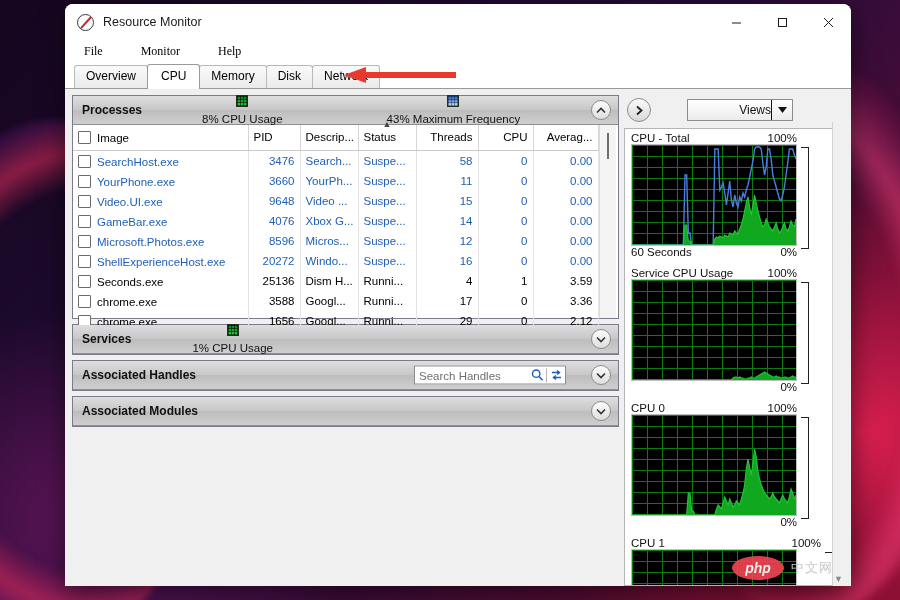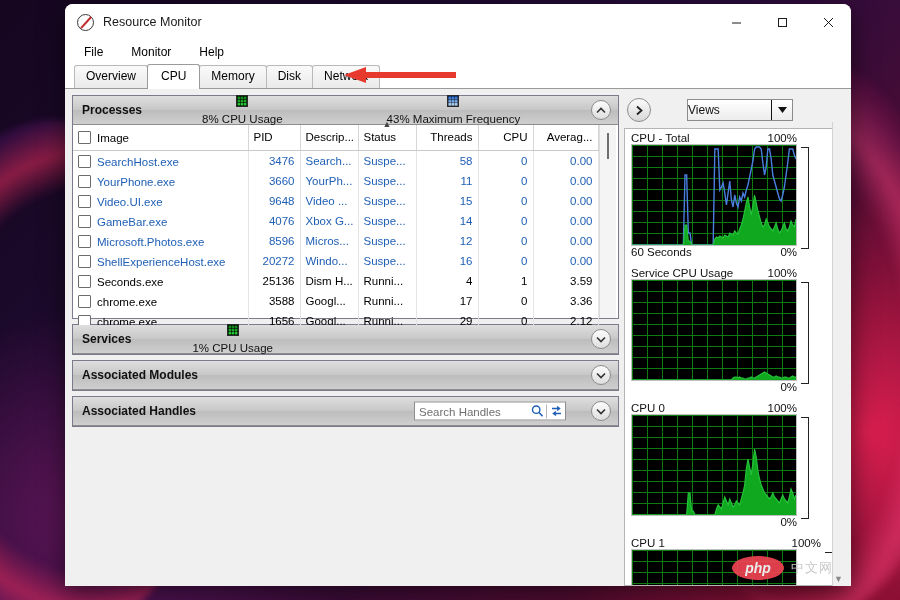--- a/index.html
+++ b/index.html
@@ -50,21 +50,21 @@
   }
   .app-icon .slash{
     position:absolute;left:50%;top:1px;width:1.8px;height:15px;background:#c02a2a;
     transform:translateX(-50%) rotate(42deg);transform-origin:center;
   }
   .app-title{font-size:12.5px;color:#1a1a1a;}
   .winbtns{margin-left:auto;display:flex;height:36px;}
   .winbtn{width:46px;height:36px;display:flex;align-items:center;justify-content:center;font-size:12px;color:#1b1b1b;}
 
   
-  .menubar{height:23px;background:#ffffff;display:flex;align-items:center;padding-left:10px;gap:10px;flex:0 0 auto;}
+  .menubar{height:23px;background:#ffffff;display:flex;align-items:center;padding-left:10px;gap:20px;flex:0 0 auto;font-family:Liberation Serif, serif;}
   .menuitem{font-size:12px;color:#000;padding:2px 9px;border-radius:2px;}
 
   
   .tabstrip{
     height:25px;background:#ffffff;display:flex;align-items:flex-end;
     padding-left:9px;position:relative;flex:0 0 auto;
   }
   .tab{
     font-size:12px;color:#000;padding:3px 11px 4px;margin-right:-1px;
     border:1px solid #b9b9b9;border-bottom:none;
@@ -171,21 +171,21 @@
   .rnd-btn{
     width:22px;height:22px;border-radius:50%;border:1px solid #8c8c8c;
     background:linear-gradient(#fbfbfb,#d8d8d8);display:flex;align-items:center;justify-content:center;
     margin-left:3px;
   }
   .views-btn{
     margin-left:36px;width:106px;height:22px;border:1px solid #8c8c8c;
     background:linear-gradient(#ffffff,#ececec);display:flex;align-items:center;
     font-size:12px;color:#111;box-sizing:border-box;
   }
-  .views-btn .lbl{flex:1 1 auto;text-align:left;}
+  .views-btn .lbl{flex:1 1 auto;text-align:right;}
   .views-btn .split{width:1px;height:20px;background:#111;}
   .views-btn .dd{width:20px;display:flex;align-items:center;justify-content:center;}
 
   .graphs{
     flex:1 1 auto;background:#fff;border:1px solid #b5b5b5;border-right:none;
     padding:3px 0 0 6px;box-sizing:border-box;overflow:hidden;position:relative;
   }
   .graph-block{margin-bottom:3px;}
   .g-head{display:flex;justify-content:space-between;font-size:11.5px;color:#111;padding-right:22px;}
   .g-foot{display:flex;justify-content:space-between;font-size:11.5px;color:#111;padding-right:22px;}
@@ -442,31 +442,20 @@
           <div class="chev">
             <svg width="10" height="7" viewBox="0 0 10 7">
                 <polyline points="1,1.5 5,5.5 9,1.5" fill="none" stroke="#333" stroke-width="1.6"></polyline>
               </svg>
           </div>
         </div>
       </div>
 
       <div class="panel">
         <div class="panel-head">
-          <div class="panel-title">Associated Modules</div>
-          <div class="chev">
-            <svg width="10" height="7" viewBox="0 0 10 7">
-                <polyline points="1,1.5 5,5.5 9,1.5" fill="none" stroke="#333" stroke-width="1.6"></polyline>
-              </svg>
-          </div>
-        </div>
-      </div>
-
-      <div class="panel">
-        <div class="panel-head">
           <div class="panel-title">Associated Handles</div>
           <div class="searchbox">
             <input type="text" placeholder="Search Handles" style="">
             <div class="sb-ico">
               <svg width="13" height="13" viewBox="0 0 13 13">
                   <circle cx="5.2" cy="5.2" r="3.7" fill="none" stroke="#1f5fb5" stroke-width="1.4"></circle>
                   <line x1="8" y1="8" x2="11.6" y2="11.8" stroke="#1f5fb5" stroke-width="1.6"></line>
                 </svg>
             </div>
             <div class="sb-sep"></div>
@@ -477,20 +466,31 @@
                 </svg>
             </div>
           </div>
           <div class="chev">
             <svg width="10" height="7" viewBox="0 0 10 7">
                 <polyline points="1,1.5 5,5.5 9,1.5" fill="none" stroke="#333" stroke-width="1.6"></polyline>
               </svg>
           </div>
         </div>
       </div>
+
+      <div class="panel">
+        <div class="panel-head">
+          <div class="panel-title">Associated Modules</div>
+          <div class="chev">
+            <svg width="10" height="7" viewBox="0 0 10 7">
+                <polyline points="1,1.5 5,5.5 9,1.5" fill="none" stroke="#333" stroke-width="1.6"></polyline>
+              </svg>
+          </div>
+        </div>
+      </div>
     </div>
 
     <div class="right-pane">
       <div class="views-bar">
         <div class="rnd-btn">
           <svg width="9" height="11" viewBox="0 0 9 11">
               <polyline points="2,1.5 6.5,5.5 2,9.5" fill="none" stroke="#222" stroke-width="1.8"></polyline>
             </svg>
         </div>
         <div class="views-btn">

